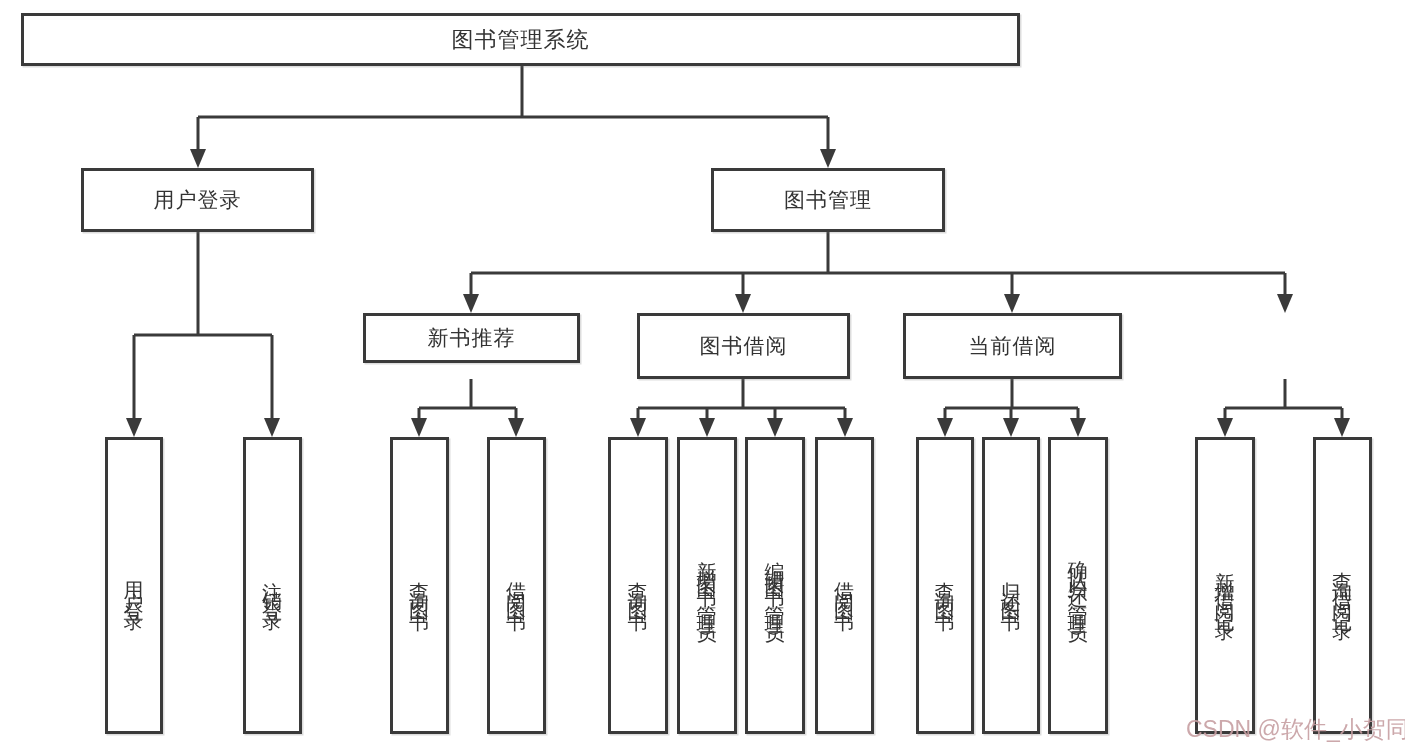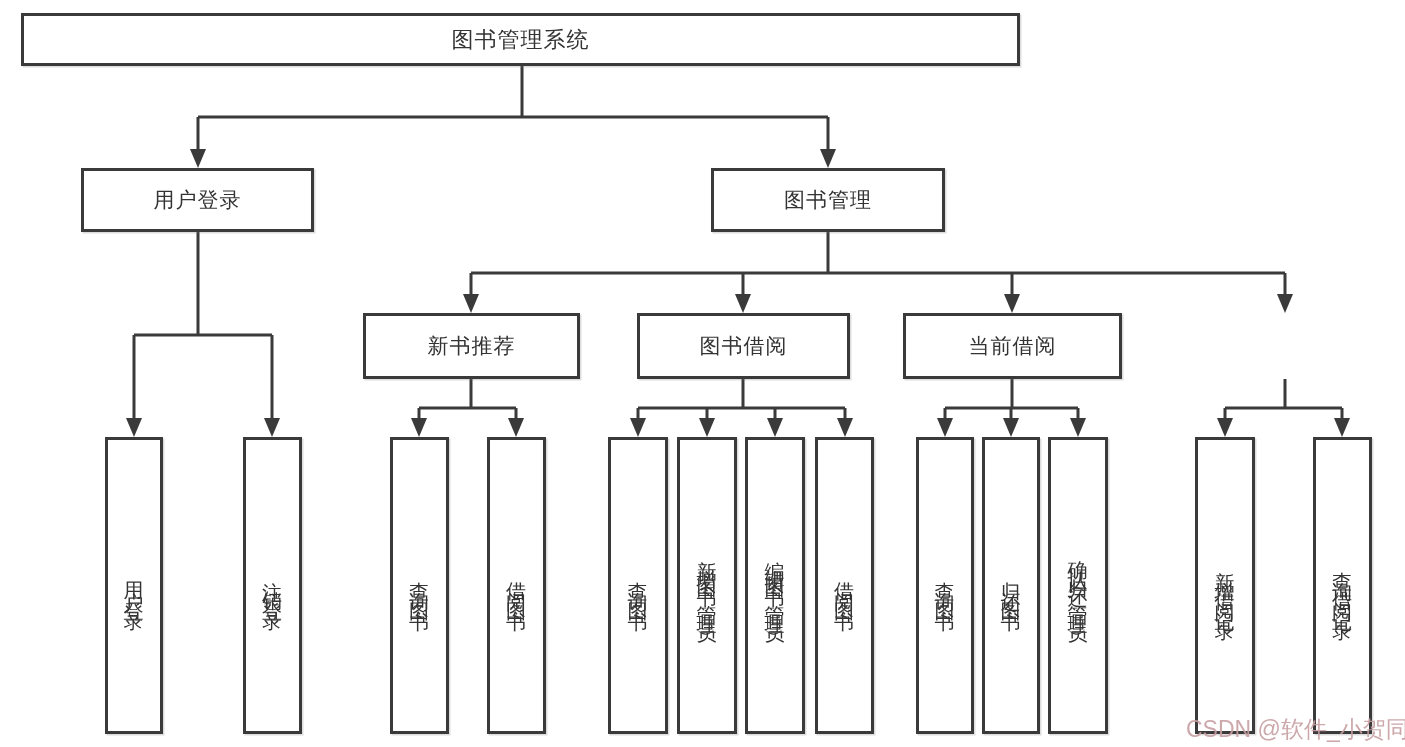--- a/index.html
+++ b/index.html
@@ -115,21 +115,21 @@
     <span>图书管理系统</span>
   </div>
 
   <div class="node h" style="left:81px; top:168px; width:233px; height:64px;">
     <span>用户登录</span>
   </div>
   <div class="node h" style="left:711px; top:168px; width:234px; height:64px;justify-content:center;">
     <span>图书管理</span>
   </div>
 
-  <div class="node h" style="left:363px; top:313px; width:217px; height:66px;">
+  <div class="node h" style="left:363px; top:313px; width:217px; height:50px;">
     <span>新书推荐</span>
   </div>
   <div class="node h" style="left:637px; top:313px; width:213px; height:66px;">
     <span>图书借阅</span>
   </div>
   <div class="node h" style="left:903px; top:313px; width:219px; height:66px;">
     <span>当前借阅</span>
   </div>
 
   <div class="node leaf" style="left:105px; width:58px;">

